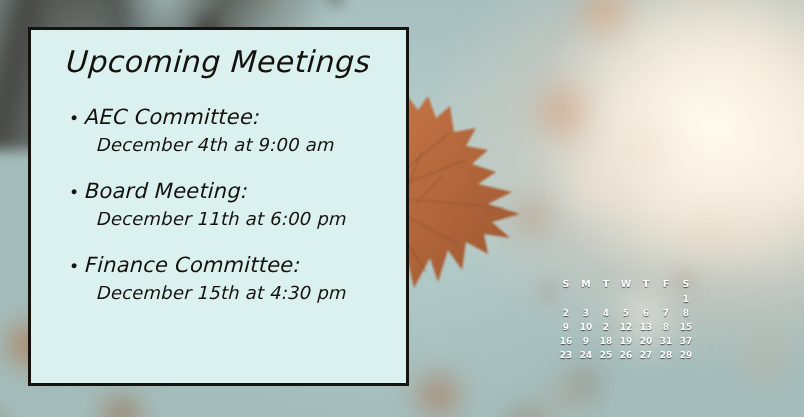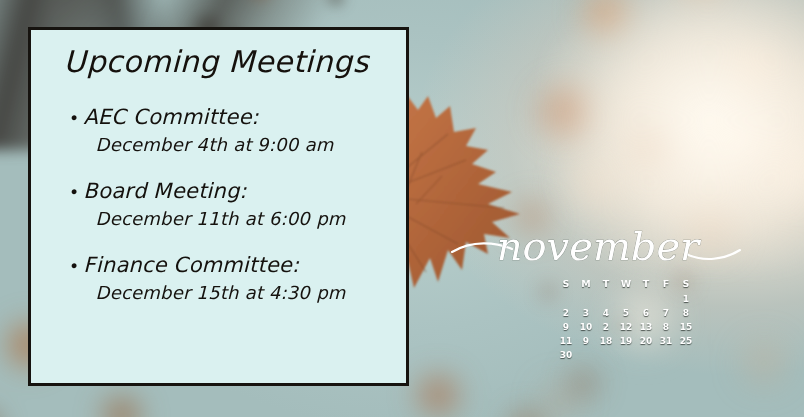--- a/index.html
+++ b/index.html
@@ -332,29 +332,20 @@
           <span>Finance Committee:</span>
         </div>
         <div class="meeting-detail">December 15th at 4:30 pm</div>
       </li>
 
     </ul>
   </div>
 
   <div class="cal">
 
-    <div class="cal-script">
-      <svg viewBox="0 0 300 56" xmlns="http://www.w3.org/2000/svg">
-        <g stroke="#ffffff" stroke-width="2.1" fill="none" stroke-linecap="round">
-          <path d="M 4 34 C 24 22, 48 24, 64 31"></path>
-          <path d="M 238 36 C 256 44, 276 42, 292 32"></path>
-        </g>
-        <text x="150" y="42" text-anchor="middle">november</text>
-      </svg>
-    </div>
 
     <div class="cal-grid">
 
       <div class="cal-row">
         <div class="cal-cell cal-dow">S</div>
         <div class="cal-cell cal-dow">M</div>
         <div class="cal-cell cal-dow">T</div>
         <div class="cal-cell cal-dow">W</div>
         <div class="cal-cell cal-dow">T</div>
         <div class="cal-cell cal-dow">F</div>
@@ -385,36 +376,36 @@
         <div class="cal-cell cal-num">9</div>
         <div class="cal-cell cal-num">10</div>
         <div class="cal-cell cal-num">2</div>
         <div class="cal-cell cal-num">12</div>
         <div class="cal-cell cal-num">13</div>
         <div class="cal-cell cal-num">8</div>
         <div class="cal-cell cal-num">15</div>
       </div>
 
       <div class="cal-row">
-        <div class="cal-cell cal-num">11</div>
+        <div class="cal-cell cal-num">16</div>
         <div class="cal-cell cal-num">9</div>
         <div class="cal-cell cal-num">18</div>
         <div class="cal-cell cal-num">19</div>
         <div class="cal-cell cal-num">20</div>
         <div class="cal-cell cal-num">31</div>
+        <div class="cal-cell cal-num">37</div>
+      </div>
+
+      <div class="cal-row">
+        <div class="cal-cell cal-num">23</div>
+        <div class="cal-cell cal-num">24</div>
         <div class="cal-cell cal-num">25</div>
-      </div>
-
-
-      <div class="cal-row">
-        <div class="cal-cell cal-num">30</div>
-        <div class="cal-cell cal-num"></div>
-        <div class="cal-cell cal-num"></div>
-        <div class="cal-cell cal-num"></div>
-        <div class="cal-cell cal-num"></div>
-        <div class="cal-cell cal-num"></div>
-        <div class="cal-cell cal-num"></div>
-      </div>
+        <div class="cal-cell cal-num">26</div>
+        <div class="cal-cell cal-num">27</div>
+        <div class="cal-cell cal-num">28</div>
+        <div class="cal-cell cal-num">29</div>
+      </div>
+
 
     </div>
   </div>
 
 </div>
 
 </body></html>

